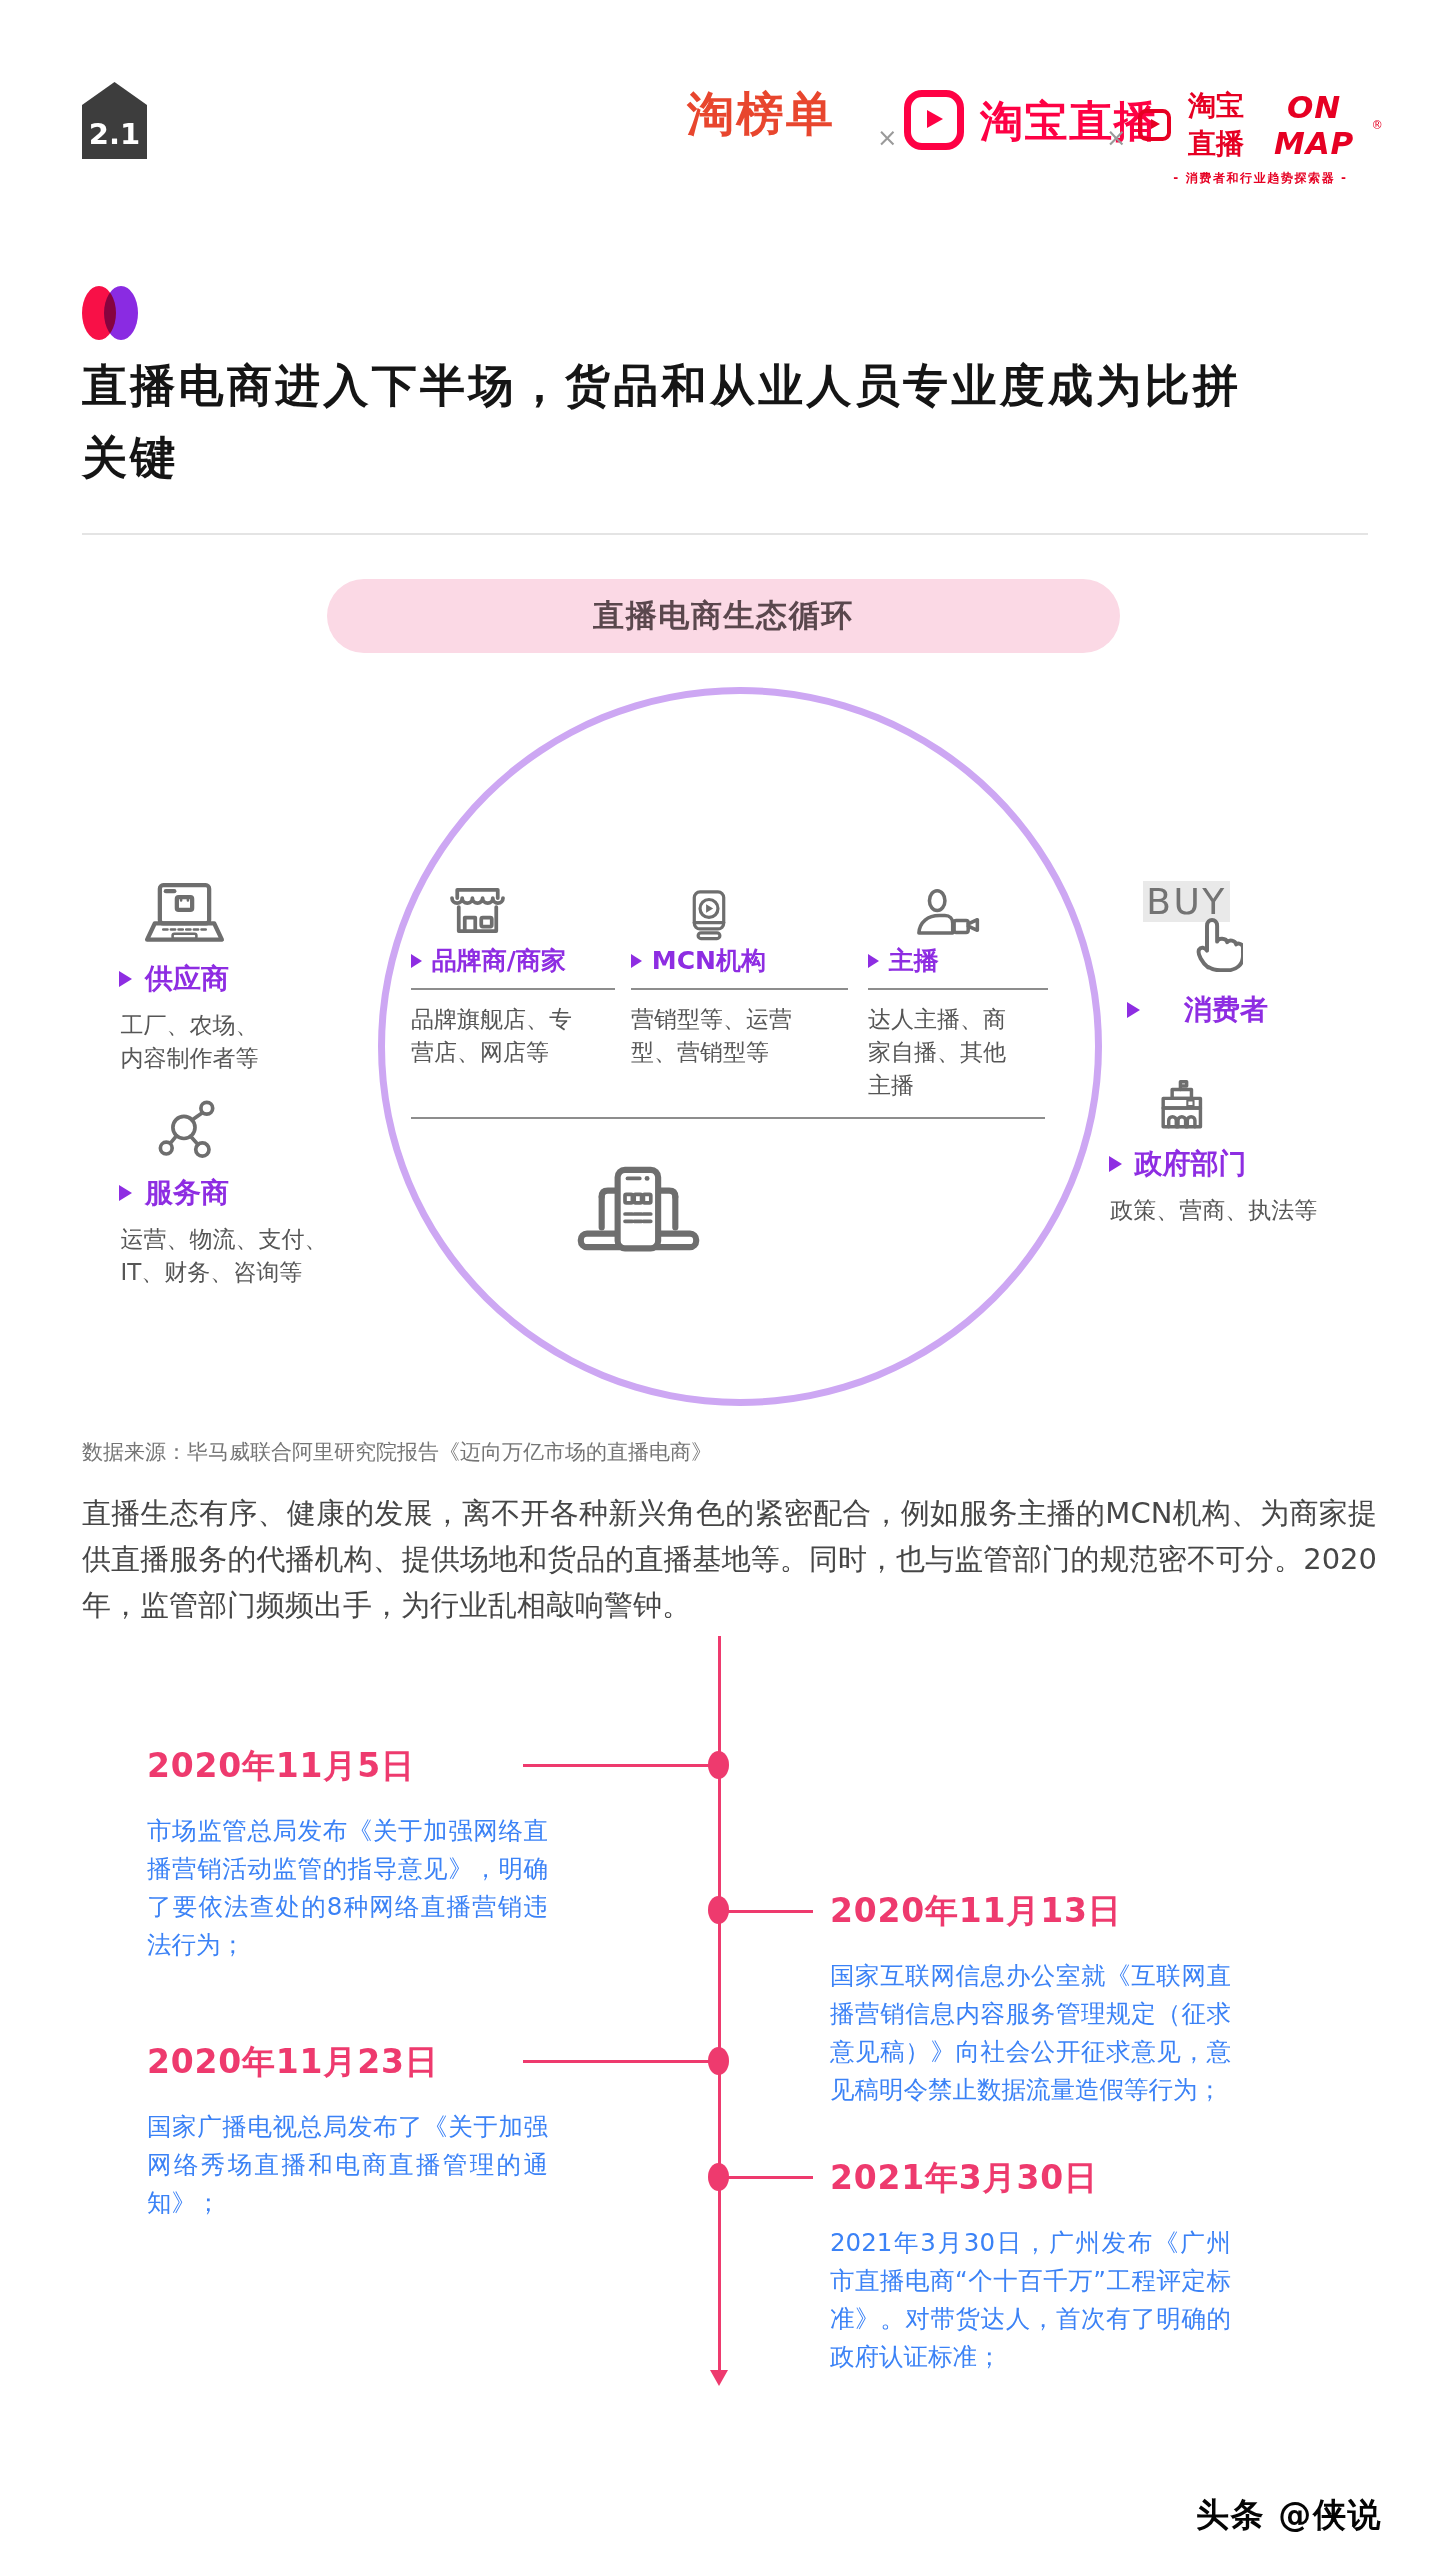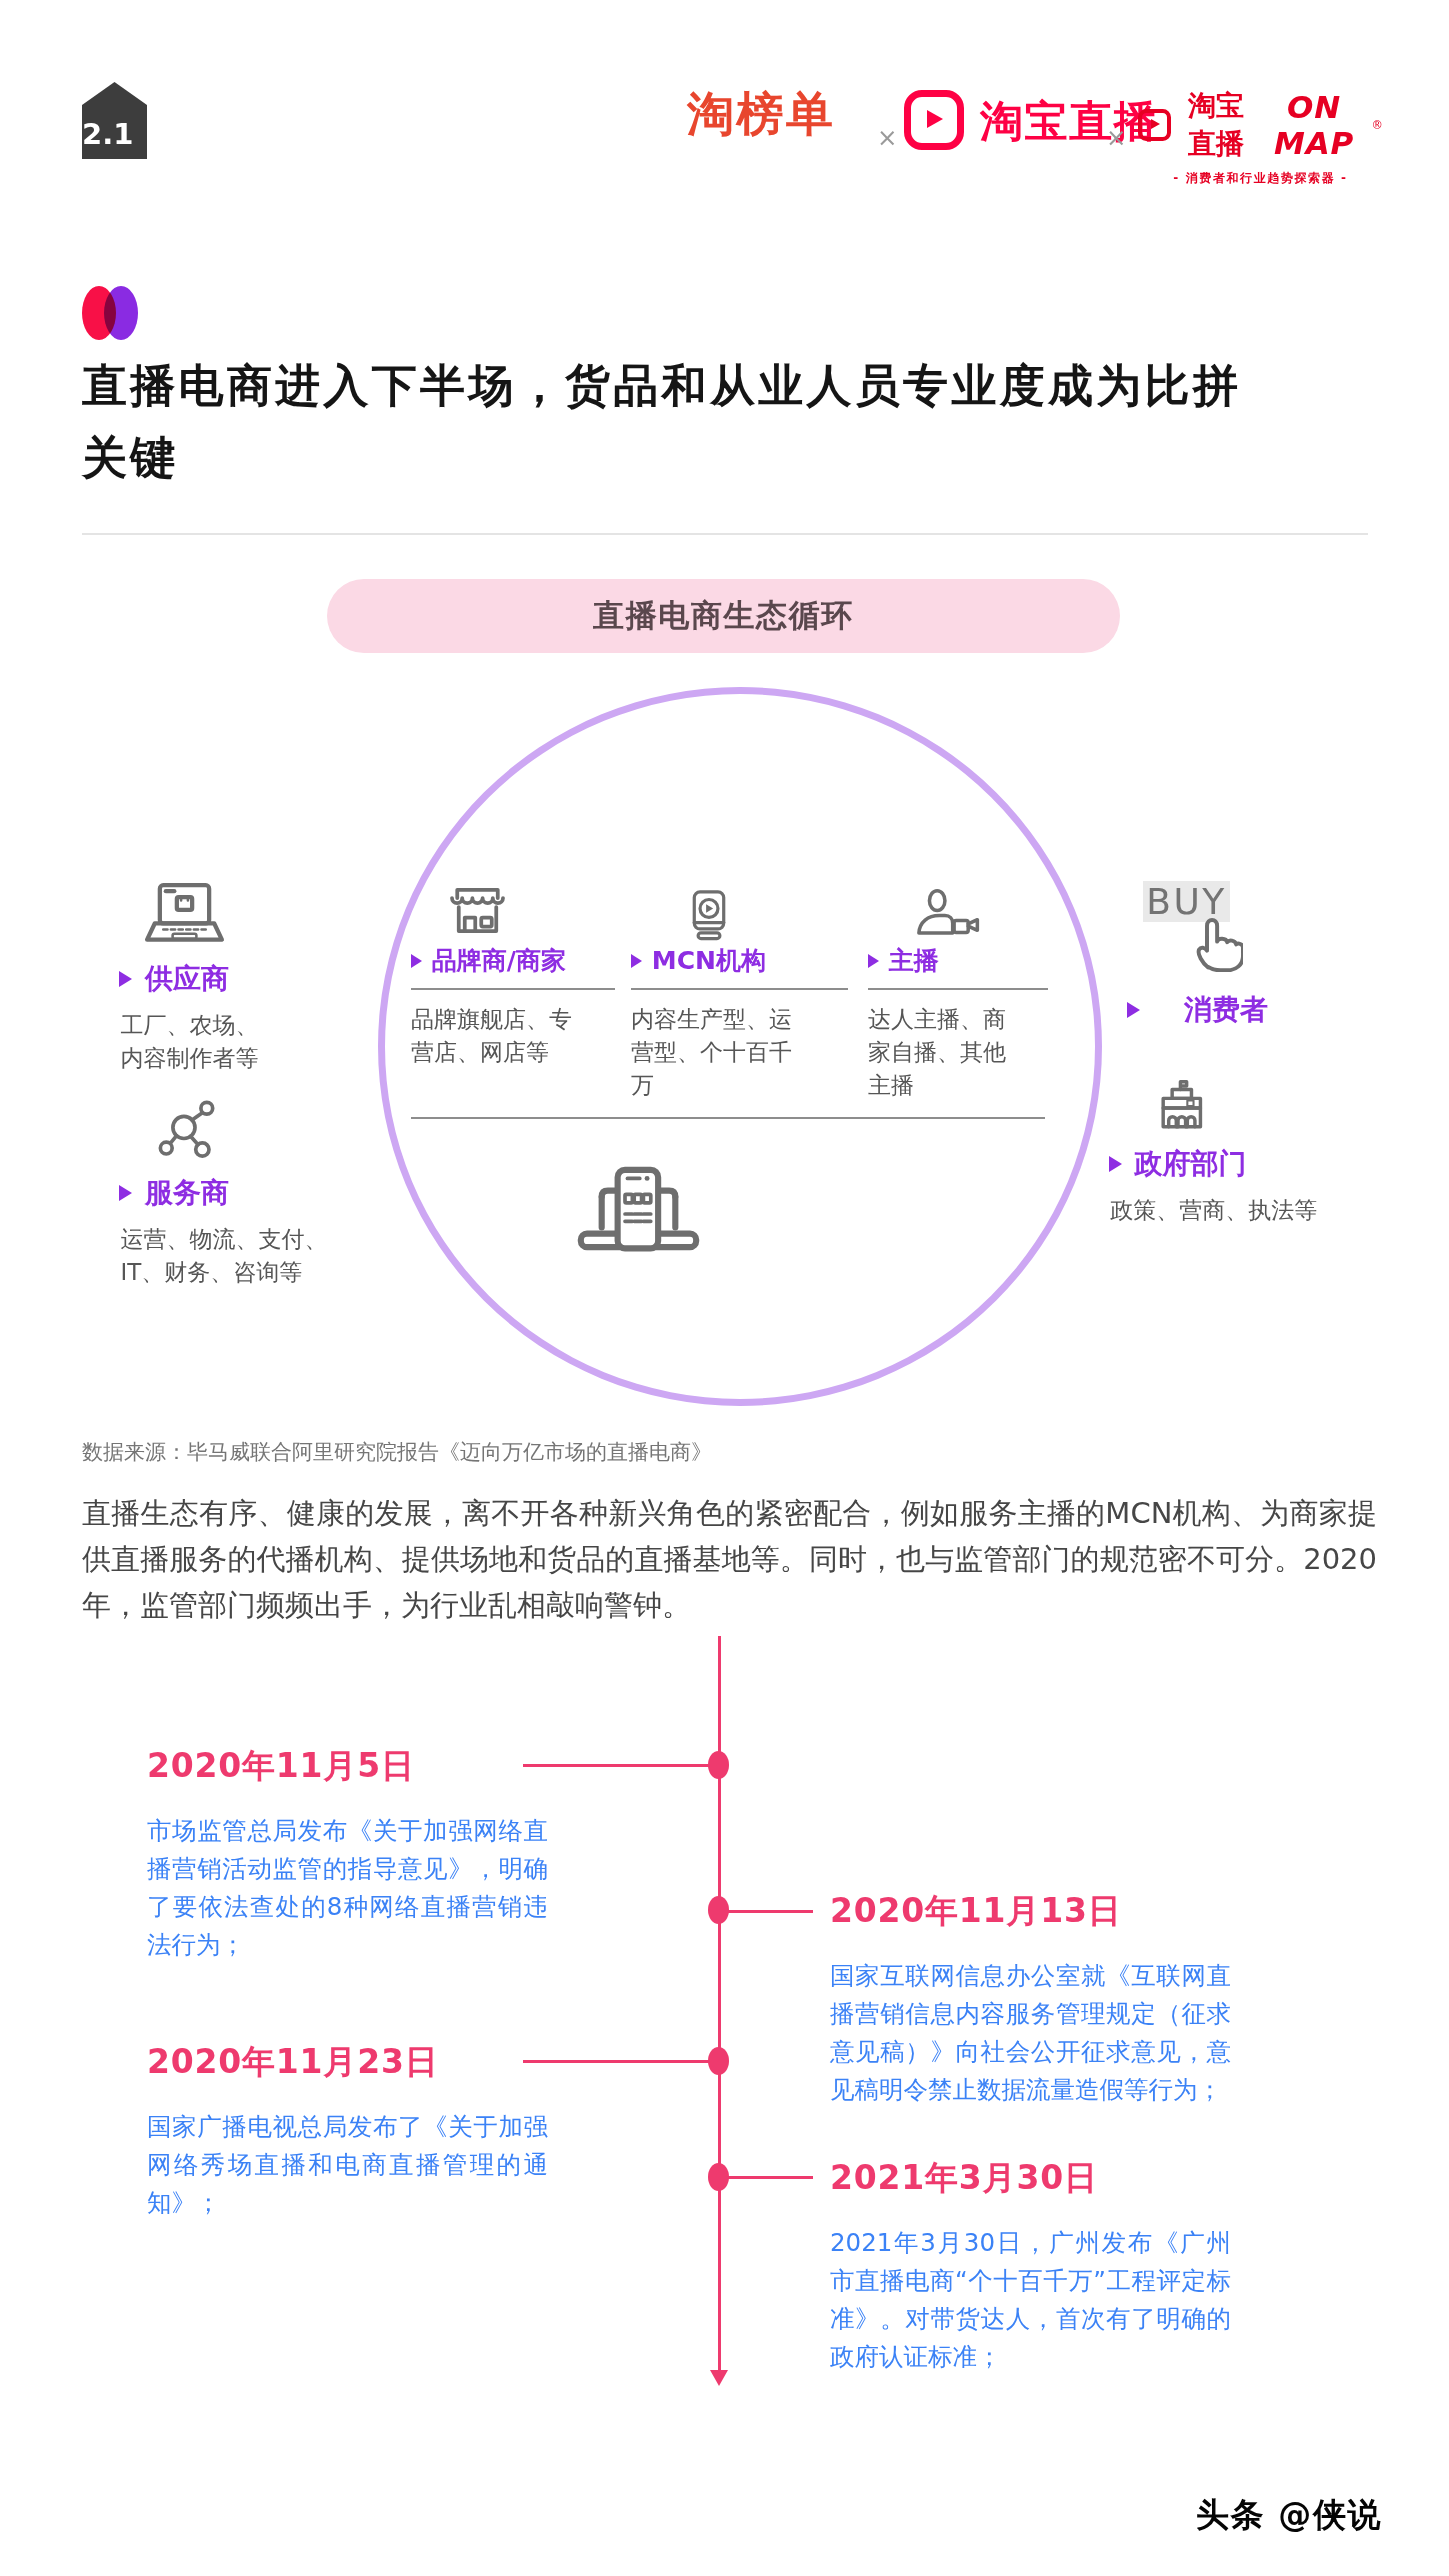--- a/index.html
+++ b/index.html
@@ -3,21 +3,21 @@
 <meta charset="utf-8">
 <style>
   html,body{margin:0;padding:0;background:#fff;}
   .page{position:relative;width:1449px;height:2576px;background:#ffffff;
         font-family:"DejaVu Sans","Liberation Sans",sans-serif;overflow:hidden;}
   .abs{position:absolute;}
 
   
   .sec-badge{left:82px;top:82px;width:65px;height:77px;background:#3d3d3d;color:#fff;
     clip-path:polygon(50% 0,100% 30%,100% 100%,0 100%,0 30%);
-    display:flex;align-items:flex-end;justify-content:flex-start;
+    display:flex;align-items:flex-end;justify-content:center;
     font-size:29px;font-weight:700;padding-bottom:8.2px;box-sizing:border-box;}
   .brand1{left:687px;top:83px;font-size:47px;font-weight:900;color:#e8462e;letter-spacing:2.5px;}
   .sep-x{font-size:24.5px;color:#9a9a9a;font-weight:400;}
   .sep-x.s1{left:877px;top:123px;}
   .sep-x.s2{left:1106px;top:123px;}
   .tzb-icon{left:904px;top:90px;width:46px;height:46px;border:7.4px solid #fe0144;border-radius:18px;}
   .tzb-icon .play-tri{width:0;height:0;border-left:16.4px solid #fe0144;
     border-top:9.8px solid transparent;border-bottom:9.8px solid transparent;margin:13px 0 0 16.4px;}
   .brand2{left:980px;top:93px;font-size:43px;font-weight:900;color:#fe0144;letter-spacing:1.6px;}
   .onmap{left:1138px;top:87px;width:245px;text-align:center;color:#e60023;}
@@ -157,21 +157,21 @@
         <path class="fill" d="M45.5,25.5 l11,6.5 -11,6.5 z"></path>
         <path d="M27,54 h46"></path>
         <rect x="33" y="70" width="34" height="9" rx="4.5"></rect>
       </svg>
     </div>
     <div class="role-title">
       <span class="tri"></span>
       <span>MCN机构</span>
     </div>
     <div class="col-divider"></div>
-    <div class="desc" style="width:164px;">内容生产型、运营型、个十百千万</div>
+    <div class="desc" style="width:164px;">营销型等、运营型、营销型等</div>
   </div>
 
   <div class="col" style="left:868px;width:180px;">
     <div class="col-icon" style="padding-left:41px;">
       <svg class="line-icon" width="74" viewBox="0 0 105 80">
         <ellipse cx="40" cy="18" rx="11" ry="14"></ellipse>
         <path d="M14,64 c1,-16 13,-25 29,-25 h8 c7,0 11,5 11,11 v14 z"></path>
         <rect class="wfill" x="64" y="46" width="20" height="17" rx="3"></rect>
         <path d="M84,51 l13,-6 v15 l-13,-6"></path>
       </svg>

